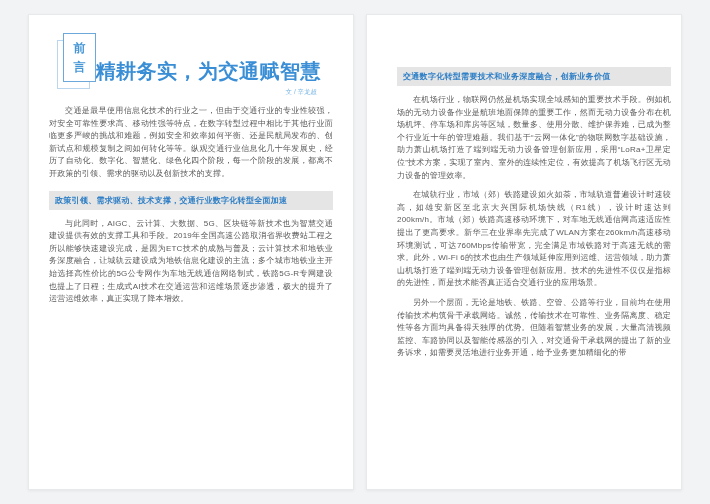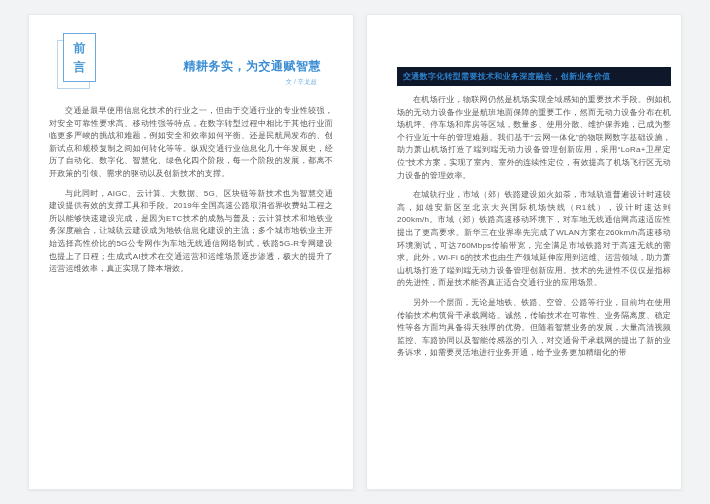--- a/index.html
+++ b/index.html
@@ -30,27 +30,27 @@
   }
   .badge-front{
     position:absolute;left:0;top:0;width:31px;height:47px;
     border:1.5px solid #6ca8da;background:#ffffff;
     display:flex;flex-direction:column;align-items:center;justify-content:center;
     color:#4596d6;font-size:12px;font-weight:bold;line-height:1.55;
   }
   .page-head{display:flex;align-items:flex-start;margin-top:4px;height:72px;}
   .title-wrap{flex:1;text-align:right;padding-right:12px;padding-top:26px;}
   h1.doc-title{
-    margin:0;color:#3a8ed5;font-size:12px;font-weight:bold;
+    margin:0;color:#3a8ed5;font-size:20px;font-weight:bold;
     letter-spacing:0.5px;line-height:1.2;
   }
   .byline{color:#7db8e4;font-size:6.5px;margin-top:5px;padding-right:4px;}
 
   .section-heading{
-    background:#0f172a;color:#2e7fc6;
+    background:#e5e5e5;color:#2e7fc6;
     font-size:8px;font-weight:bold;
     padding:4px 6px;margin:10px 0 8px 0;
     letter-spacing:0.3px;
   }
   .page--right .section-heading{margin-top:0;}
 
   p.body-text{
     margin:0 0 7px 0;
     color:#5b5b5b;font-size:8px;line-height:12.6px;
     text-align:justify;text-indent:2em;
@@ -74,20 +74,21 @@
           </div>
         </div>
         <div class="title-wrap">
           <h1 class="doc-title">精耕务实，为交通赋智慧</h1>
           <div class="byline">文 / 辛龙超</div>
         </div>
       </div>
 
       <p class="body-text">交通是最早使用信息化技术的行业之一，但由于交通行业的专业性较强，对安全可靠性要求高、移动性强等特点，在数字转型过程中相比于其他行业面临更多严峻的挑战和难题，例如安全和效率如何平衡、还是民航局发布的、创新试点和规模复制之间如何转化等等。纵观交通行业信息化几十年发展史，经历了自动化、数字化、智慧化、绿色化四个阶段，每一个阶段的发展，都离不开政策的引领、需求的驱动以及创新技术的支撑。</p>
 
+      <div class="section-heading">政策引领、需求驱动、技术支撑，交通行业数字化转型全面加速</div>
 
       <p class="body-text">与此同时，AIGC、云计算、大数据、5G、区块链等新技术也为智慧交通建设提供有效的支撑工具和手段。2019年全国高速公路取消省界收费站工程之所以能够快速建设完成，是因为ETC技术的成熟与普及；云计算技术和地铁业务深度融合，让城轨云建设成为地铁信息化建设的主流；多个城市地铁业主开始选择高性价比的5G公专网作为车地无线通信网络制式，铁路5G-R专网建设也提上了日程；生成式AI技术在交通运营和运维场景逐步渗透，极大的提升了运营运维效率，真正实现了降本增效。</p>
 
     </div>
   </div>
 
   <div class="page page--right">
     <div class="col">
 
       <div class="section-heading">交通数字化转型需要技术和业务深度融合，创新业务价值</div>

